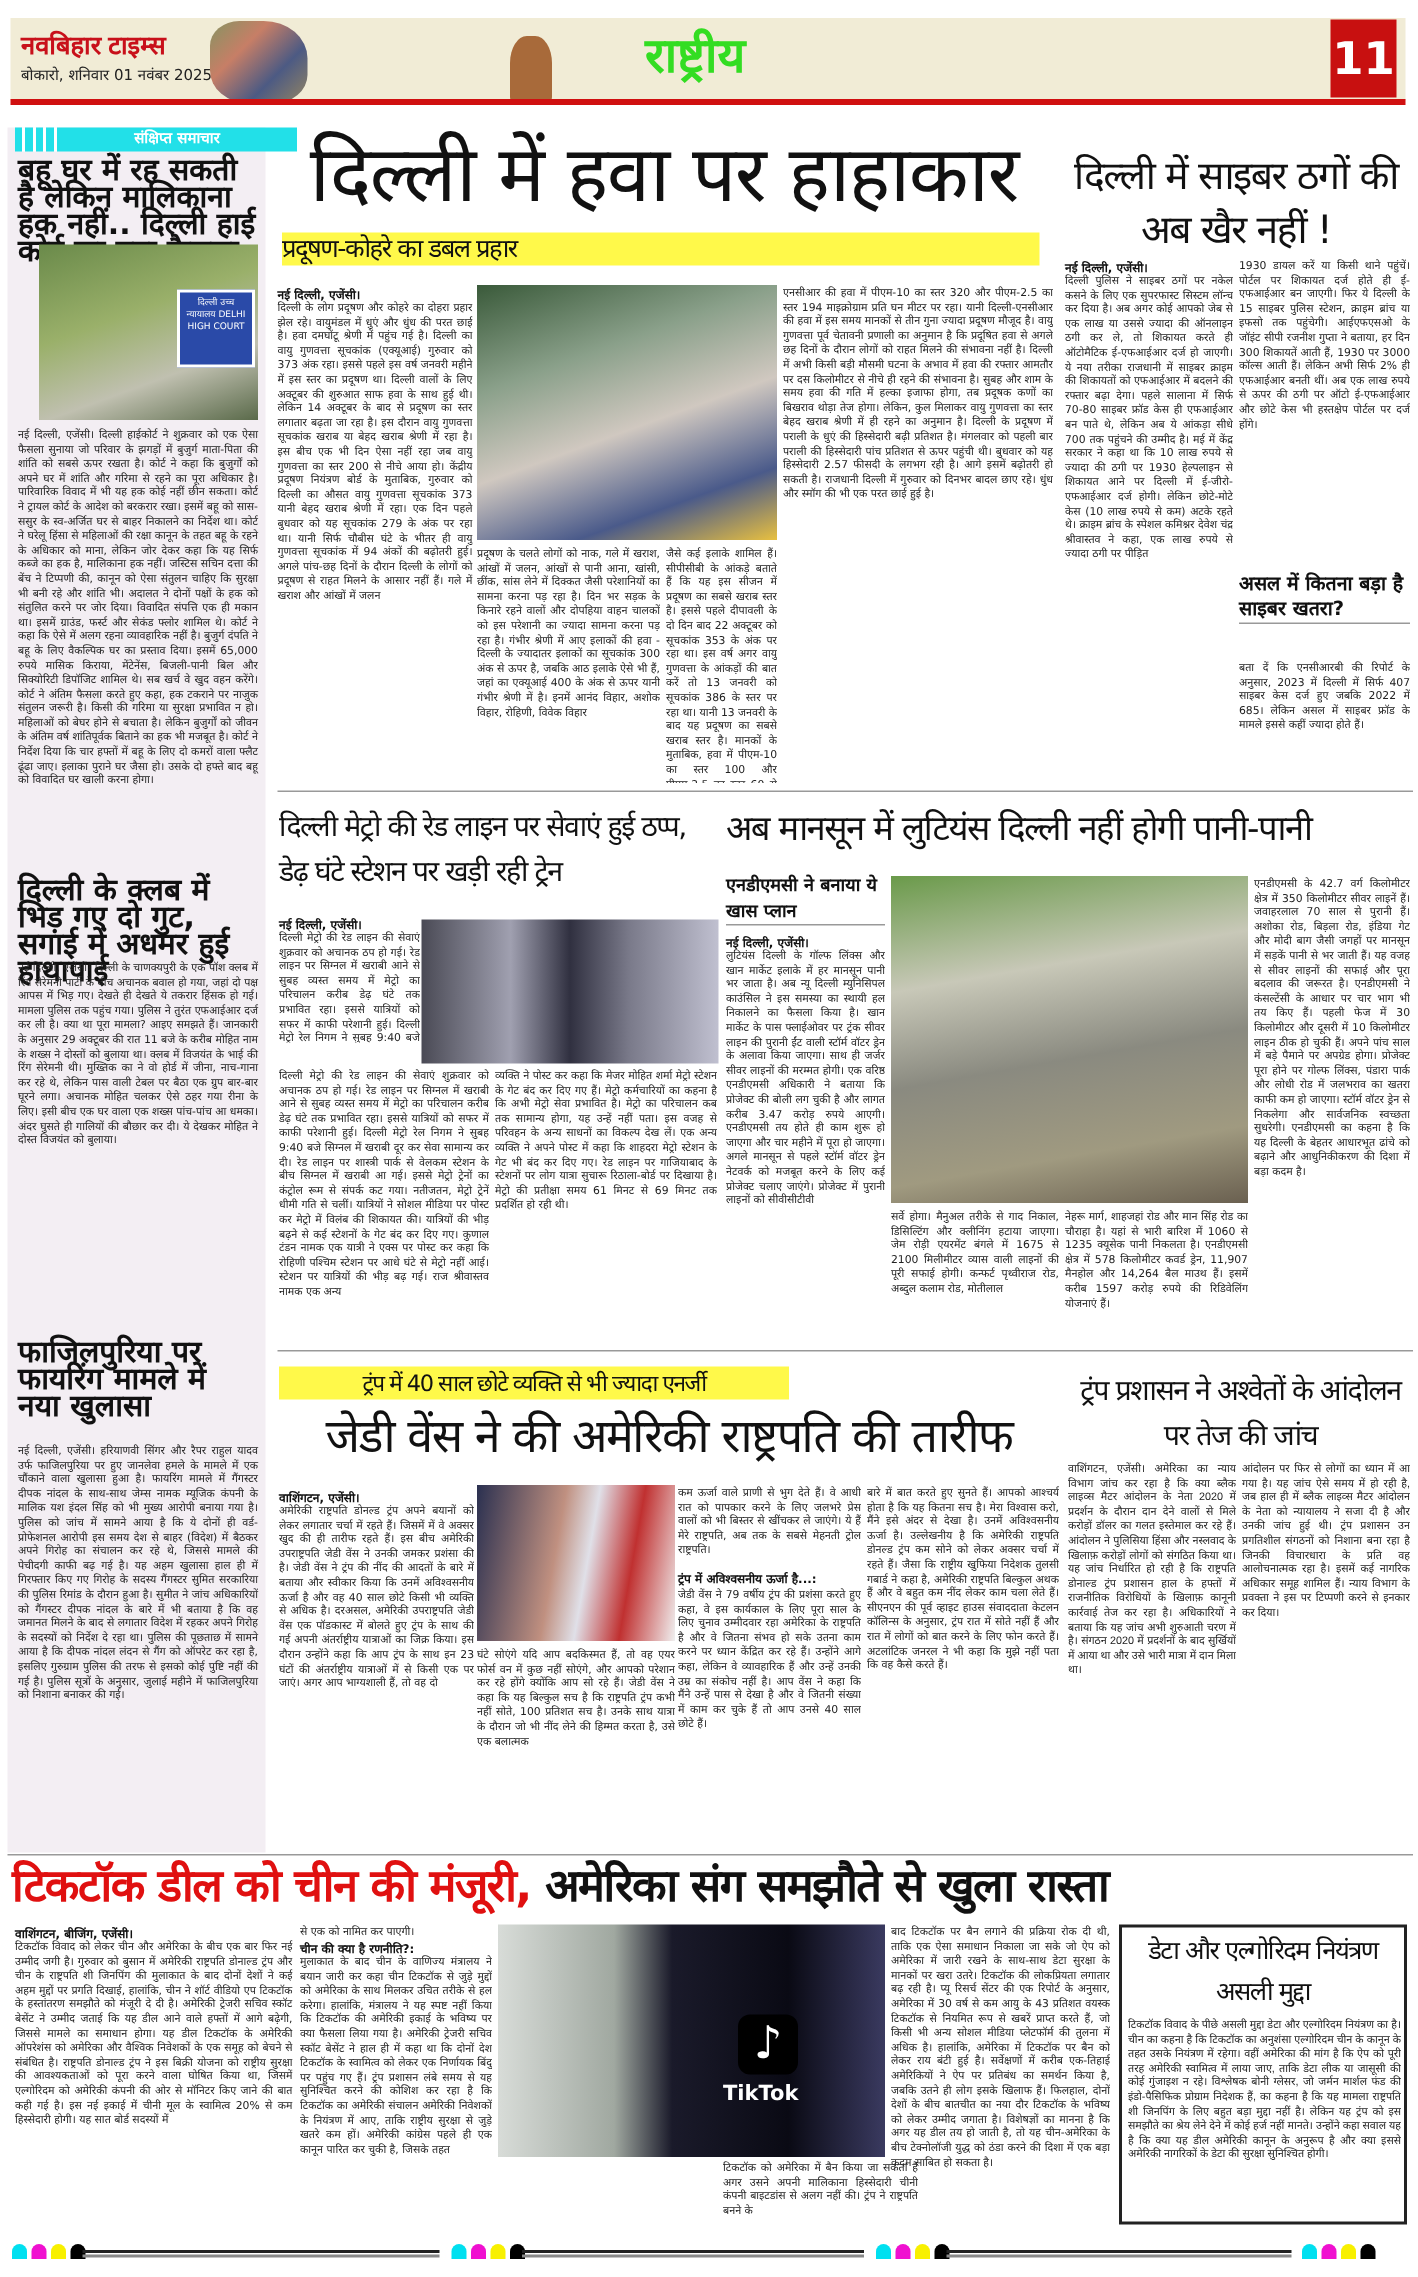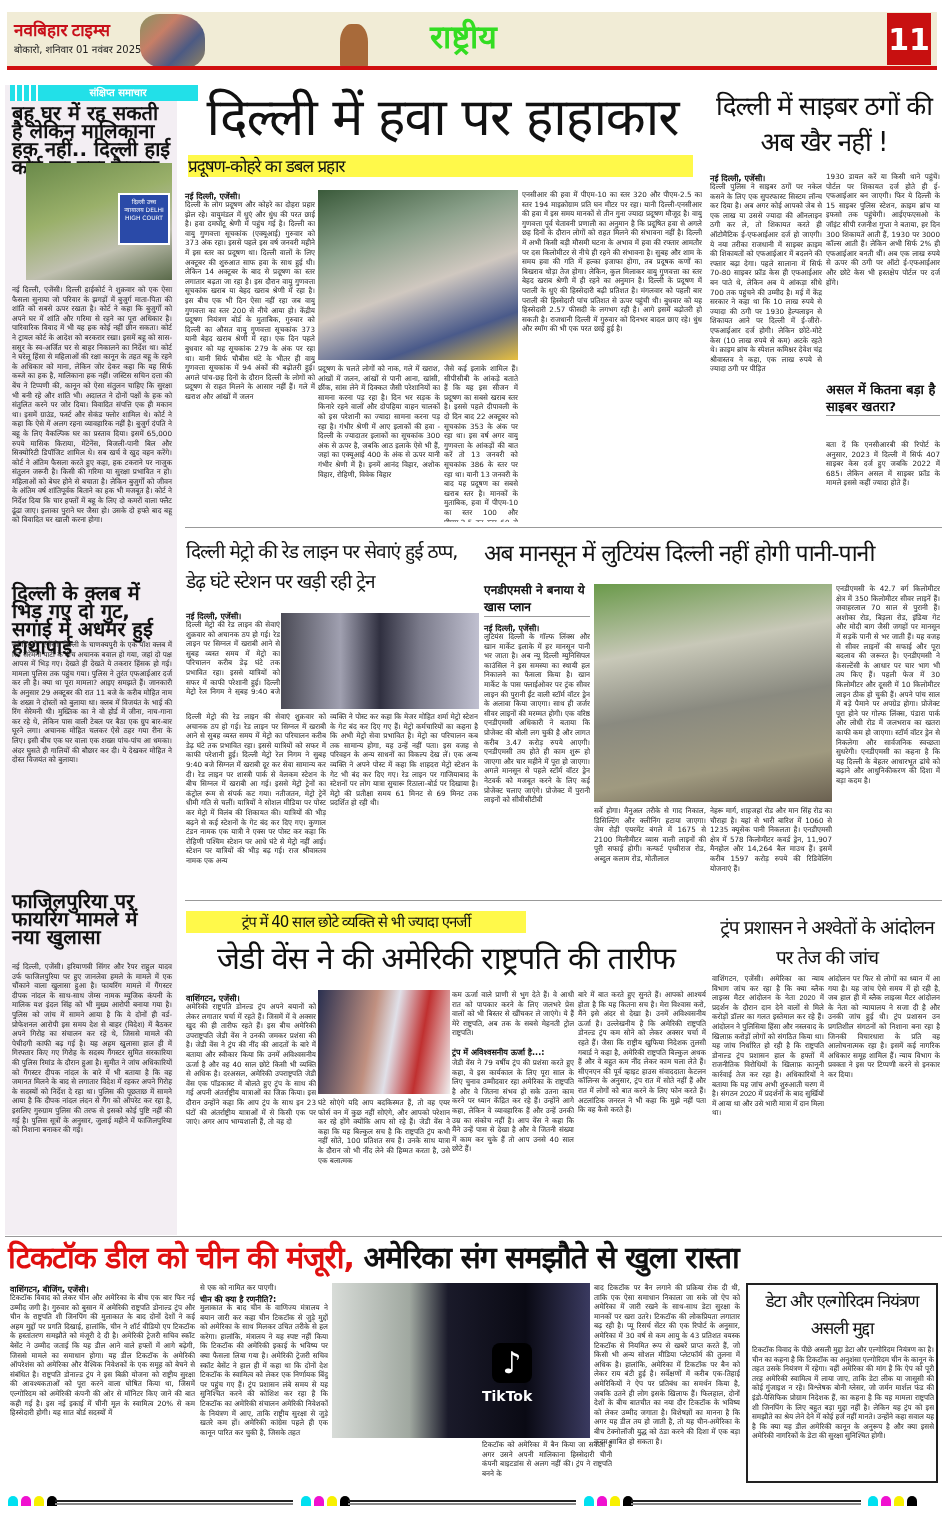--- a/index.html
+++ b/index.html
@@ -1,20 +1,20 @@
 <!DOCTYPE html>
 <html><head>
 <meta charset="utf-8">
 <style>
 *{box-sizing:border-box;margin:0;padding:0}
 body{width:945px;height:1518px;background:#fff;font-family:"DejaVu Sans",sans-serif;position:relative;overflow:hidden;color:#111}
 .abs{position:absolute}
 .masthead{left:7px;top:12px;width:930px;height:55px;background:#f1ecd6}
 .mast-rule{left:7px;top:66px;width:930px;height:4px;background:#d01010}
-.brand{left:14px;top:18px;color:#c8101a;font-weight:bold;font-size:17px;font-family:Liberation Serif, serif}
+.brand{left:14px;top:18px;color:#c8101a;font-weight:bold;font-size:17px;font-family:Liberation Sans, sans-serif}
 .dateline{left:14px;top:42px;font-size:10px;color:#222}
 .section{left:430px;top:14px;font-size:32px;font-weight:bold;color:#33dd22}
 .pageno{left:887px;top:13px;width:44px;height:52px;background:#c81010;color:#fff;font-size:30px;font-weight:bold;display:flex;align-items:center;justify-content:center}
 .art1{left:140px;top:14px;width:65px;height:55px;background:linear-gradient(135deg,#7a8a55,#c2725a,#3a4a7a,#8a7a55);border-radius:30% 45% 35% 40%;opacity:.9}
 .art2{left:325px;top:14px;width:60px;height:55px}
 .art2 .fig{position:absolute;left:15px;top:10px;width:28px;height:45px;background:#a86a3a;border-radius:40% 40% 10% 10%}
 .sidebar{left:5px;top:85px;width:172px;height:1150px;background:#f3eef3}
 .side-tag{left:10px;top:85px;width:85px;height:16px;background:#22e0e8;color:#fff;font-size:10px;font-weight:bold;text-align:center;line-height:16px}
 .side-tag-bars{left:10px;top:85px;width:28px;height:16px;background:repeating-linear-gradient(90deg,#22e0e8 0 5px,#fff 5px 7px)}
 .side-h{font-weight:bold;font-size:20px;line-height:18px;color:#111;font-family:"DejaVu Sans",sans-serif}
@@ -61,21 +61,21 @@
 <div class="abs h-main" style="left:185px;top:86px;width:515px;font-size:52px;line-height:62px;text-align:center">दिल्ली में हवा पर हाहाकार</div>
 <div class="abs yellow-bar" style="left:188px;top:155px;width:505px;height:22px"></div>
 <div class="abs h-main" style="left:188px;top:155px;width:505px;font-size:17px;line-height:22px;text-align:left">प्रदूषण-कोहरे का डबल प्रहार</div>
 <div class="abs" style="left:185px;top:190px;width:130px;font-size:8px;font-weight:bold">नई दिल्ली, एजेंसी।</div>
 <div class="abs col-text" style="left:185px;top:200px;width:130px;height:322px">दिल्ली के लोग प्रदूषण और कोहरे का दोहरा प्रहार झेल रहे। वायुमंडल में धुएं और धुंध की परत छाई है। हवा दमघोंटू श्रेणी में पहुंच गई है। दिल्ली का वायु गुणवत्ता सूचकांक (एक्यूआई) गुरुवार को 373 अंक रहा। इससे पहले इस वर्ष जनवरी महीने में इस स्तर का प्रदूषण था। दिल्ली वालों के लिए अक्टूबर की शुरुआत साफ हवा के साथ हुई थी। लेकिन 14 अक्टूबर के बाद से प्रदूषण का स्तर लगातार बढ़ता जा रहा है। इस दौरान वायु गुणवत्ता सूचकांक खराब या बेहद खराब श्रेणी में रहा है। इस बीच एक भी दिन ऐसा नहीं रहा जब वायु गुणवत्ता का स्तर 200 से नीचे आया हो। केंद्रीय प्रदूषण नियंत्रण बोर्ड के मुताबिक, गुरुवार को दिल्ली का औसत वायु गुणवत्ता सूचकांक 373 यानी बेहद खराब श्रेणी में रहा। एक दिन पहले बुधवार को यह सूचकांक 279 के अंक पर रहा था। यानी सिर्फ चौबीस घंटे के भीतर ही वायु गुणवत्ता सूचकांक में 94 अंकों की बढ़ोतरी हुई। अगले पांच-छह दिनों के दौरान दिल्ली के लोगों को प्रदूषण से राहत मिलने के आसार नहीं हैं। गले में खराश और आंखों में जलन</div>
 <div class="abs photo" style="left:318px;top:190px;width:200px;height:170px;background:linear-gradient(160deg,#3a5a3a,#8aa08a 30%,#d0c8c0 55%,#4a5a8a 80%,#e8c040)"></div>
 <div class="abs col-text" style="left:318px;top:364px;width:122px;height:158px">प्रदूषण के चलते लोगों को नाक, गले में खराश, आंखों में जलन, आंखों से पानी आना, खांसी, छींक, सांस लेने में दिक्कत जैसी परेशानियों का सामना करना पड़ रहा है। दिन भर सड़क के किनारे रहने वालों और दोपहिया वाहन चालकों को इस परेशानी का ज्यादा सामना करना पड़ रहा है। गंभीर श्रेणी में आए इलाकों की हवा - दिल्ली के ज्यादातर इलाकों का सूचकांक 300 अंक से ऊपर है, जबकि आठ इलाके ऐसे भी हैं, जहां का एक्यूआई 400 के अंक से ऊपर यानी गंभीर श्रेणी में है। इनमें आनंद विहार, अशोक विहार, रोहिणी, विवेक विहार</div>
 <div class="abs col-text" style="left:444px;top:364px;width:74px;height:158px">जैसे कई इलाके शामिल हैं। सीपीसीबी के आंकड़े बताते हैं कि यह इस सीजन में प्रदूषण का सबसे खराब स्तर है। इससे पहले दीपावली के दो दिन बाद 22 अक्टूबर को सूचकांक 353 के अंक पर रहा था। इस वर्ष अगर वायु गुणवत्ता के आंकड़ों की बात करें तो 13 जनवरी को सूचकांक 386 के स्तर पर रहा था। यानी 13 जनवरी के बाद यह प्रदूषण का सबसे खराब स्तर है। मानकों के मुताबिक, हवा में पीएम-10 का स्तर 100 और पीएम-2.5 का स्तर 60 से नीचे होने पर ही उसे स्वास्थ्यवर्धक माना जाता है। लेकिन गुरुवार की दोपहर दो बजे दिल्ली-</div>
 <div class="abs col-text" style="left:522px;top:190px;width:180px;height:332px;column-count:1">एनसीआर की हवा में पीएम-10 का स्तर 320 और पीएम-2.5 का स्तर 194 माइक्रोग्राम प्रति घन मीटर पर रहा। यानी दिल्ली-एनसीआर की हवा में इस समय मानकों से तीन गुना ज्यादा प्रदूषण मौजूद है। वायु गुणवत्ता पूर्व चेतावनी प्रणाली का अनुमान है कि प्रदूषित हवा से अगले छह दिनों के दौरान लोगों को राहत मिलने की संभावना नहीं है। दिल्ली में अभी किसी बड़ी मौसमी घटना के अभाव में हवा की रफ्तार आमतौर पर दस किलोमीटर से नीचे ही रहने की संभावना है। सुबह और शाम के समय हवा की गति में हल्का इजाफा होगा, तब प्रदूषक कणों का बिखराव थोड़ा तेज होगा। लेकिन, कुल मिलाकर वायु गुणवत्ता का स्तर बेहद खराब श्रेणी में ही रहने का अनुमान है। दिल्ली के प्रदूषण में पराली के धुएं की हिस्सेदारी बढ़ी प्रतिशत है। मंगलवार को पहली बार पराली की हिस्सेदारी पांच प्रतिशत से ऊपर पहुंची थी। बुधवार को यह हिस्सेदारी 2.57 फीसदी के लगभग रही है। आगे इसमें बढ़ोतरी हो सकती है। राजधानी दिल्ली में गुरुवार को दिनभर बादल छाए रहे। धुंध और स्मॉग की भी एक परत छाई हुई है।</div>
 
-<div class="abs h-main" style="left:706px;top:88px;width:236px;font-size:26px;line-height:36px;text-align:center">दिल्ली में साइबर ठगों की अब खैर नहीं !</div>
+<div class="abs h-main" style="left:706px;top:100px;width:236px;font-size:26px;line-height:36px;text-align:center">दिल्ली में साइबर ठगों की अब खैर नहीं !</div>
 <div class="abs" style="left:710px;top:172px;width:112px;font-size:8px;font-weight:bold">नई दिल्ली, एजेंसी।</div>
 <div class="abs col-text" style="left:710px;top:182px;width:112px;height:340px">दिल्ली पुलिस ने साइबर ठगों पर नकेल कसने के लिए एक सुपरफास्ट सिस्टम लॉन्च कर दिया है। अब अगर कोई आपको जेब से एक लाख या उससे ज्यादा की ऑनलाइन ठगी कर ले, तो शिकायत करते ही ऑटोमैटिक ई-एफआईआर दर्ज हो जाएगी। ये नया तरीका राजधानी में साइबर क्राइम की शिकायतों को एफआईआर में बदलने की रफ्तार बढ़ा देगा। पहले सालाना में सिर्फ 70-80 साइबर फ्रॉड केस ही एफआईआर बन पाते थे, लेकिन अब ये आंकड़ा सीधे 700 तक पहुंचने की उम्मीद है। मई में केंद्र सरकार ने कहा था कि 10 लाख रुपये से ज्यादा की ठगी पर 1930 हेल्पलाइन से शिकायत आने पर दिल्ली में ई-जीरो-एफआईआर दर्ज होगी। लेकिन छोटे-मोटे केस (10 लाख रुपये से कम) अटके रहते थे। क्राइम ब्रांच के स्पेशल कमिश्नर देवेश चंद्र श्रीवास्तव ने कहा, एक लाख रुपये से ज्यादा ठगी पर पीड़ित</div>
 <div class="abs col-text" style="left:826px;top:172px;width:114px;height:205px">1930 डायल करें या किसी थाने पहुंचें। पोर्टल पर शिकायत दर्ज होते ही ई-एफआईआर बन जाएगी। फिर ये दिल्ली के 15 साइबर पुलिस स्टेशन, क्राइम ब्रांच या इफसो तक पहुंचेगी। आईएफएसओ के जॉइंट सीपी रजनीश गुप्ता ने बताया, हर दिन 300 शिकायतें आती हैं, 1930 पर 3000 कॉल्स आती हैं। लेकिन अभी सिर्फ 2% ही एफआईआर बनती थीं। अब एक लाख रुपये से ऊपर की ठगी पर ऑटो ई-एफआईआर और छोटे केस भी हस्तक्षेप पोर्टल पर दर्ज होंगे।</div>
 <div class="abs side-h" style="left:826px;top:381px;width:114px;font-size:13px;line-height:17px;border-bottom:1px solid #999">असल में कितना बड़ा है साइबर खतरा?</div>
 <div class="abs col-text" style="left:826px;top:440px;width:114px;height:82px">बता दें कि एनसीआरबी की रिपोर्ट के अनुसार, 2023 में दिल्ली में सिर्फ 407 साइबर केस दर्ज हुए जबकि 2022 में 685। लेकिन असल में साइबर फ्रॉड के मामले इससे कहीं ज्यादा होते हैं।</div>
 
 <div class="abs rule" style="left:185px;top:527px;width:757px;height:1px"></div>
 
 <div class="abs h-main" style="left:186px;top:536px;width:290px;font-size:19px;line-height:30px">दिल्ली मेट्रो की रेड लाइन पर सेवाएं हुई ठप्प, डेढ़ घंटे स्टेशन पर खड़ी रही ट्रेन</div>
 <div class="abs" style="left:186px;top:610px;width:94px;font-size:8px;font-weight:bold">नई दिल्ली, एजेंसी।</div>

